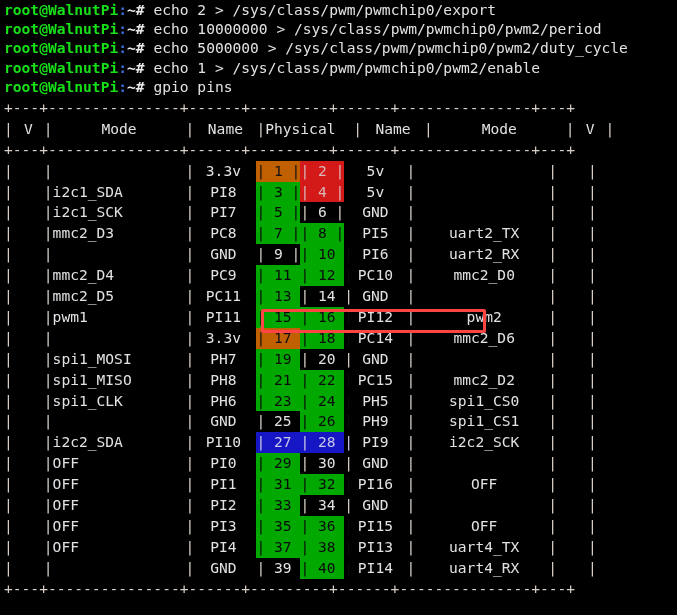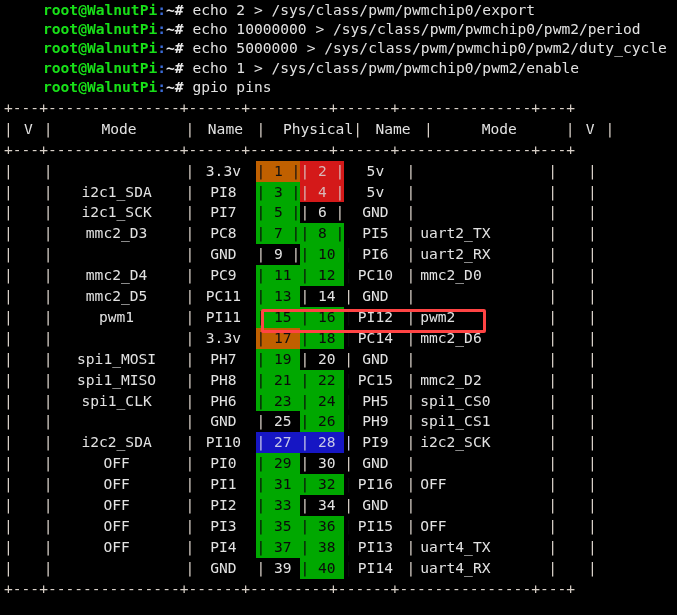--- a/index.html
+++ b/index.html
@@ -23,21 +23,20 @@
 
   
   .cmd-lines {
     position: absolute;
     left: 4px;
     top: 0px;
     font-size: 14.6px;
     line-height: 19.2px;
     letter-spacing: 0px;
     white-space: pre;
-    margin-left: 39px;
   }
   .cmd-line { white-space: pre; }
   .p-user  { color: #18e018; font-weight: bold; }
   .p-colon { color: #3c6cd8; font-weight: bold; }
   .p-path  { color: #e8e8e8; font-weight: bold; }
   .p-hash  { color: #e8e8e8; font-weight: bold; }
   .p-cmd   { color: #e2e2e2; }
 
   
   .table-wrap {
@@ -54,25 +53,25 @@
   .trow {
     height: 20.9px;
     line-height: 20.9px;
     white-space: pre;
     display: block;
   }
   .cell { display: inline-block; white-space: pre; vertical-align: top; }
   .bar  { color: #d8d0c8; display: inline-block; white-space: pre; }
 
   .c-v      { width: 31px;  text-align: center; }
-  .c-mode-l { width: 133px; text-align: center; padding-right: 5px; box-sizing: border-box; }
+  .c-mode-l { width: 133px; text-align: left; padding-right: 5px; box-sizing: border-box; }
   .c-name-l { width: 62px;  text-align: center; padding-right: 4px; box-sizing: border-box; }
-  .c-pin-l  { width: 44px;  text-align: right; }
+  .c-pin-l  { width: 44px;  text-align: left; }
   .c-name-r { width: 62px;  text-align: center; }
-  .c-mode-r { width: 133px; text-align: left; padding-left: 5px; box-sizing: border-box; }
+  .c-mode-r { width: 133px; text-align: center; padding-left: 5px; box-sizing: border-box; }
   .c-v2     { width: 31px;  text-align: center; }
 
   .hdr .c-mode-l { text-align: center; padding-right: 0; }
   .hdr .c-name-l { text-align: center; padding-right: 0; }
   .hdr .c-mode-r { text-align: center; padding-left: 0; }
 
   
   .pin { display: inline-block; width: 44px; text-align: center; }
   .pin-green  { background: #00a800; color: #0b0b0b; }
   .pin-red    { background: #d41919; color: #d8b8b8; }

